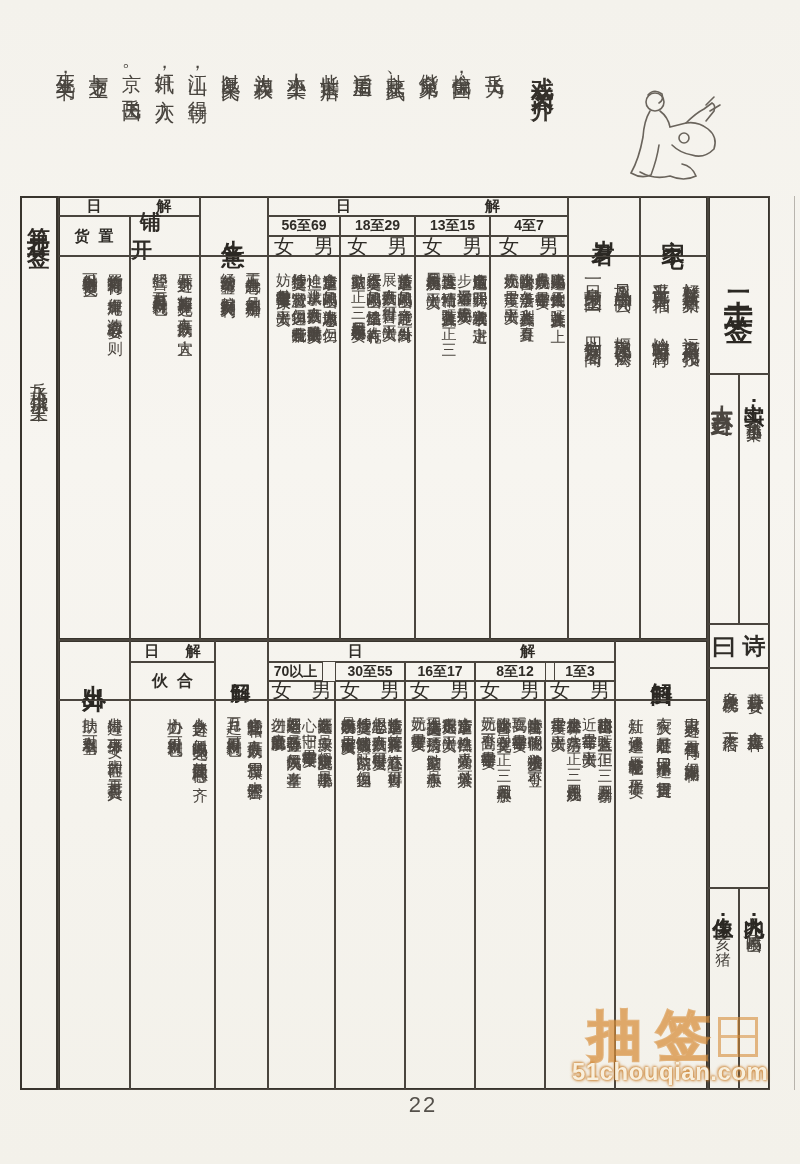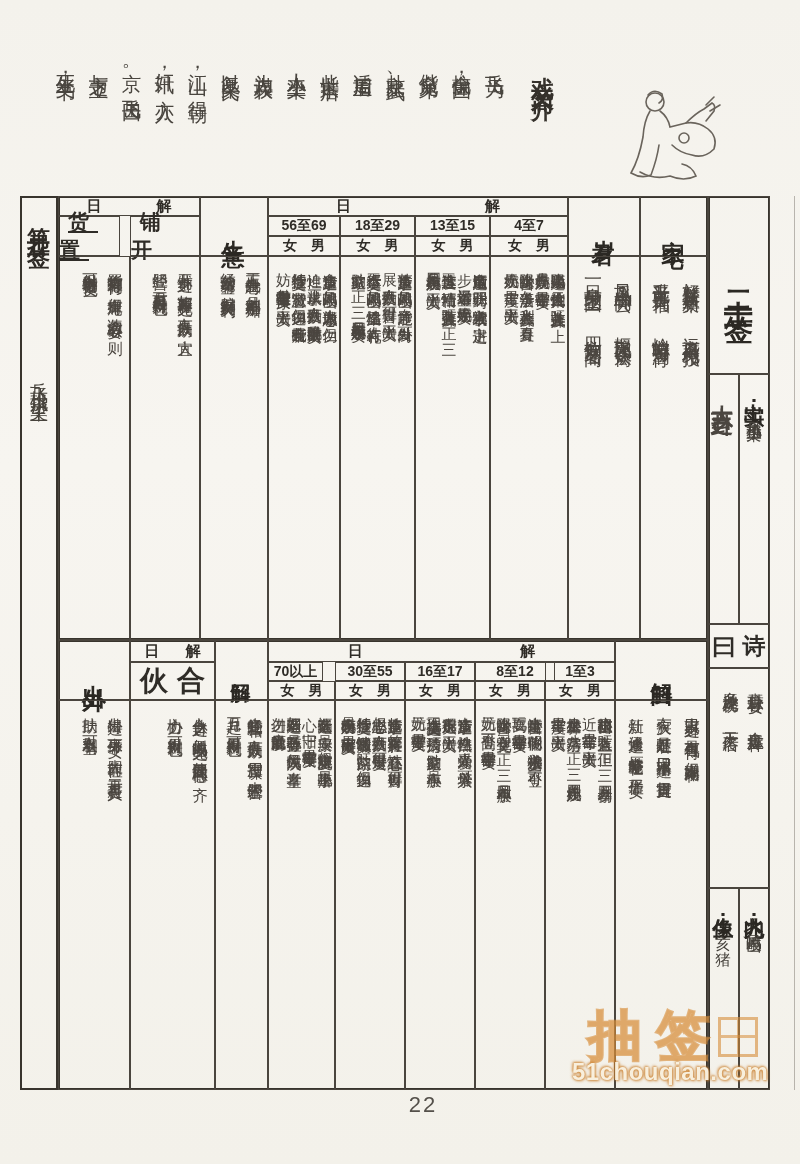--- a/index.html
+++ b/index.html
@@ -9,21 +9,21 @@
         background:linear-gradient(180deg,#f4f2ec 0%,#f7f5f0 40%,#f3f1ea 100%);}
   .v{writing-mode:vertical-rl;-webkit-writing-mode:vertical-rl;text-orientation:upright;}
   .cell{position:absolute;box-sizing:border-box;border:1px solid #4a453e;}
   .frame{position:absolute;box-sizing:border-box;border:2px solid #38342d;}
   .center{display:flex;align-items:center;justify-content:center;}
   .band{display:flex;justify-content:space-around;align-items:center;
         font-weight:bold;font-size:15px;color:#2f2c27;}
   .hlabel{display:flex;align-items:center;justify-content:center;font-weight:bold;
           color:#2f2c27;letter-spacing:9px;text-indent:9px;}
   .agelabel{font-size:14px;font-weight:bold;color:#2f2c27;}
-  .gender{font-size:14px;font-weight:bold;color:#2f2c27;}
+  .gender{font-size:20px;font-weight:normal;color:#2f2c27;}
   .vhdr{font-weight:bold;color:#2b2823;}
   .body-cell{overflow:hidden;padding:4px 1px 2px 1px;}
   .body-cell .vline{display:block;color:#4b4640;}
   .dense .vline{font-size:15px;line-height:15.5px;letter-spacing:.5px;}
   .sparse .vline{font-size:15.5px;line-height:25px;letter-spacing:1px;}
   .narrow .vline{line-height:21px;}
   .wide3 .vline{line-height:28px;}
   .duet{padding-top:12px;}
   .duet .vline{font-size:18px;line-height:30px;letter-spacing:2px;}
   .poemcell{padding-top:10px;}
@@ -96,21 +96,21 @@
   <div class="frame" style="left:20px;top:196px;width:38px;height:894px;"></div>
   <div class="v strip-title" style="position:absolute;left:24px;top:208px;height:150px;">第廿二签</div>
   <div class="v strip-sub" style="position:absolute;left:27px;top:368px;height:260px;">岳飞枪挑小梁王</div>
 
   <div class="frame" style="left:58px;top:196px;width:650px;height:444px;"></div>
 
   <div class="cell band" style="left:58px;top:196px;width:142px;height:20px;">
       <span>日</span>
       <span>解</span>
     </div>
-  <div class="cell hlabel" style="left:58px;top:216px;width:62px;height:40px;font-size:21px;text-decoration:underline;">货置</div>
+  <div class="cell hlabel" style="left:58px;top:216px;width:72px;height:40px;font-size:15px;">货置</div>
   <div class="cell hlabel" style="left:130px;top:216px;width:70px;height:40px;font-size:21px;">铺开</div>
   <div class="cell center" style="left:200px;top:196px;width:68px;height:60px;">
     <span class="v vhdr" style="font-size:23px;letter-spacing:5px;">生意</span>
   </div>
 
   <div class="cell band" style="left:268px;top:196px;width:300px;height:20px;">
       <span>日</span>
       <span>解</span>
     </div>
 
@@ -208,21 +208,21 @@
 
   <div class="frame" style="left:58px;top:640px;width:650px;height:450px;"></div>
 
   <div class="cell center" style="left:58px;top:640px;width:72px;height:60px;">
     <span class="v vhdr" style="font-size:24px;letter-spacing:5px;">出外</span>
   </div>
   <div class="cell band" style="left:130px;top:640px;width:85px;height:22px;">
       <span>日</span>
       <span>解</span>
     </div>
-  <div class="cell hlabel" style="left:130px;top:662px;width:85px;height:38px;font-size:28px;">伙合</div>
+  <div class="cell hlabel" style="left:130px;top:662px;width:85px;height:38px;font-size:16px;">伙合</div>
   <div class="cell center" style="left:215px;top:640px;width:53px;height:60px;">
     <span class="v vhdr" style="font-size:20px;letter-spacing:3px;">解曰</span>
   </div>
 
   <div class="cell band" style="left:268px;top:640px;width:347px;height:22px;">
       <span>日</span>
       <span>解</span>
     </div>
 
   <div class="cell center agelabel" style="left:268px;top:662px;width:55px;height:19px;">70以上</div>

